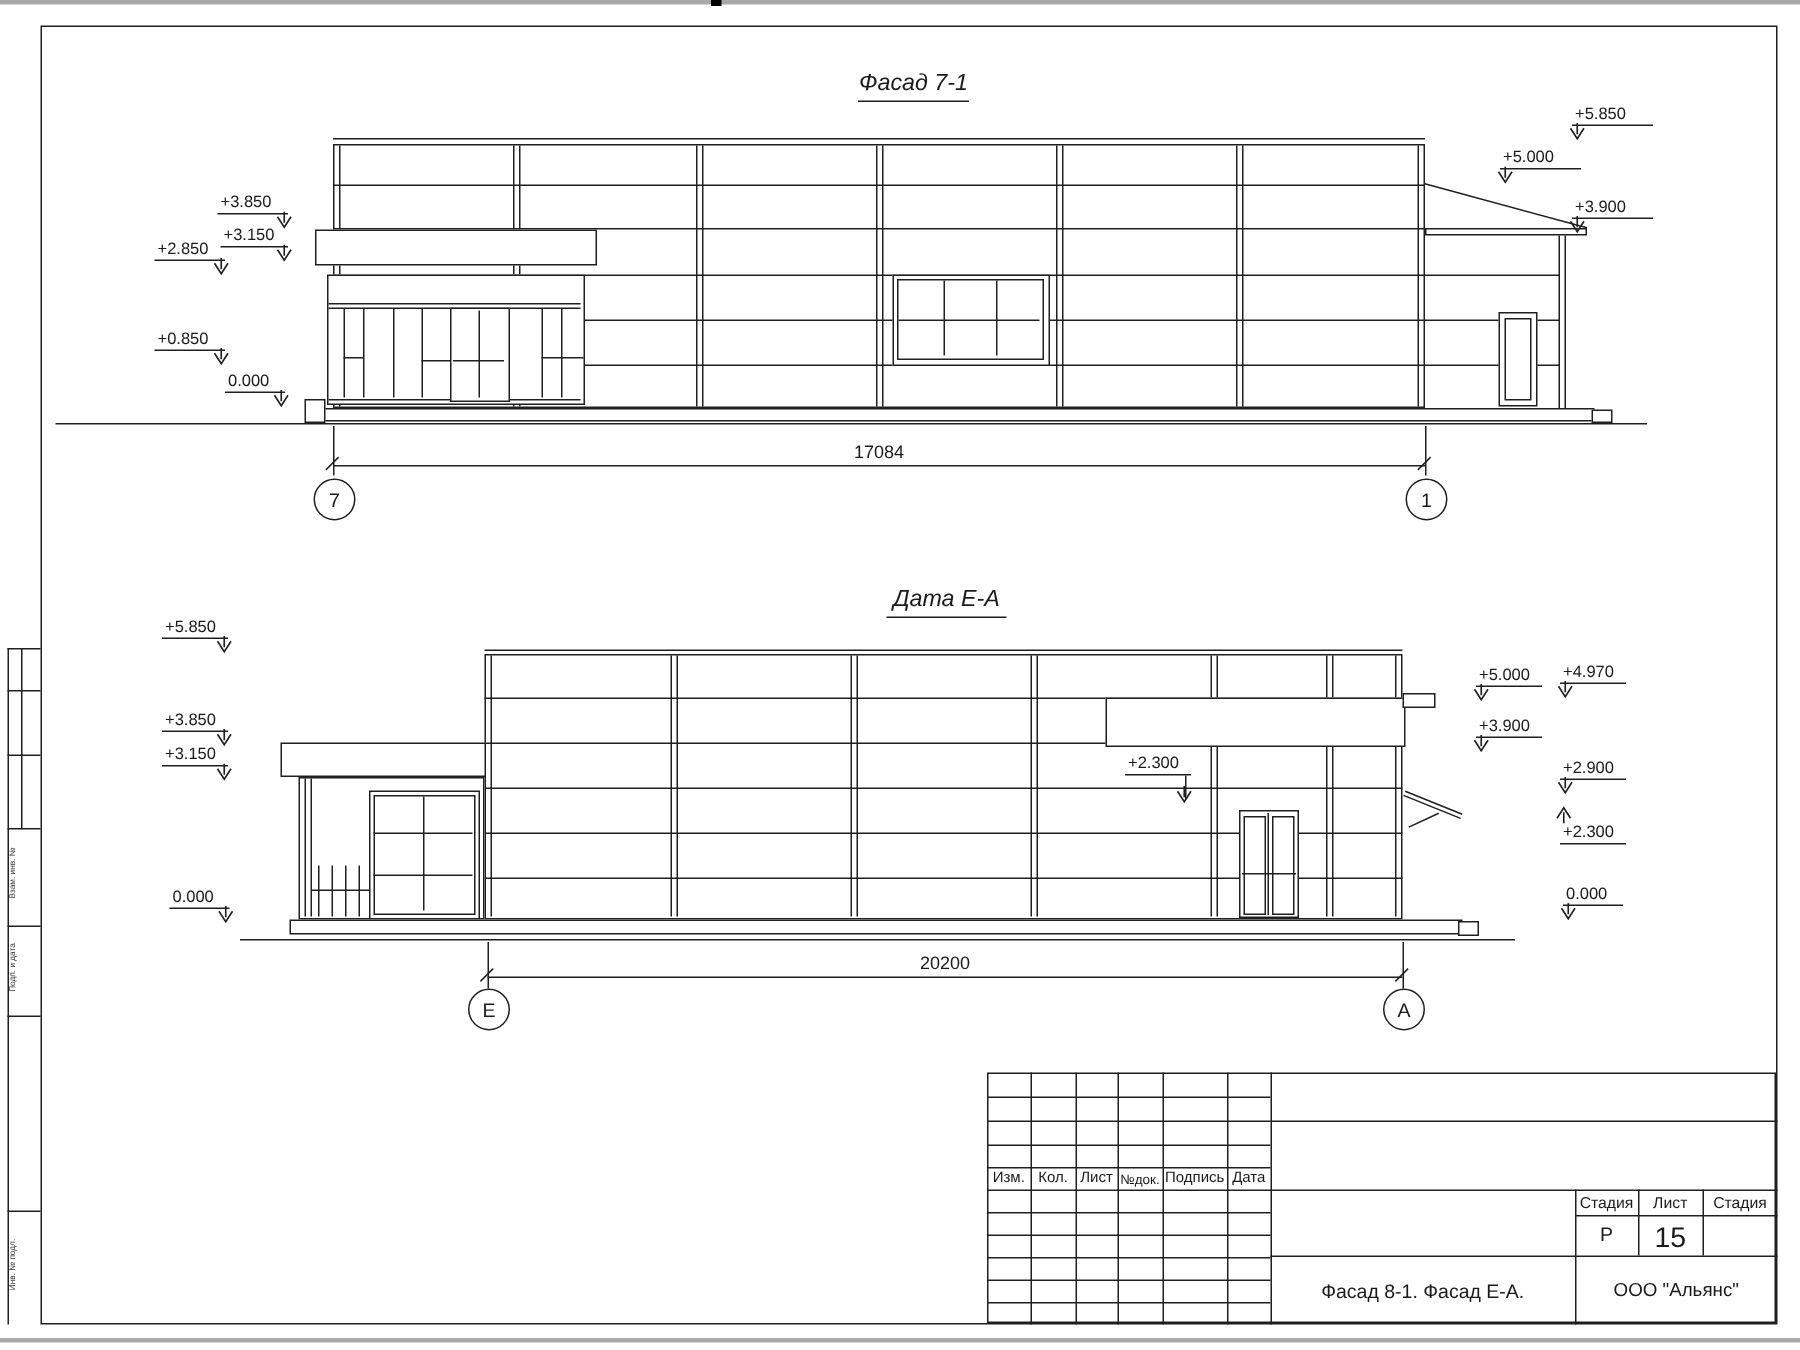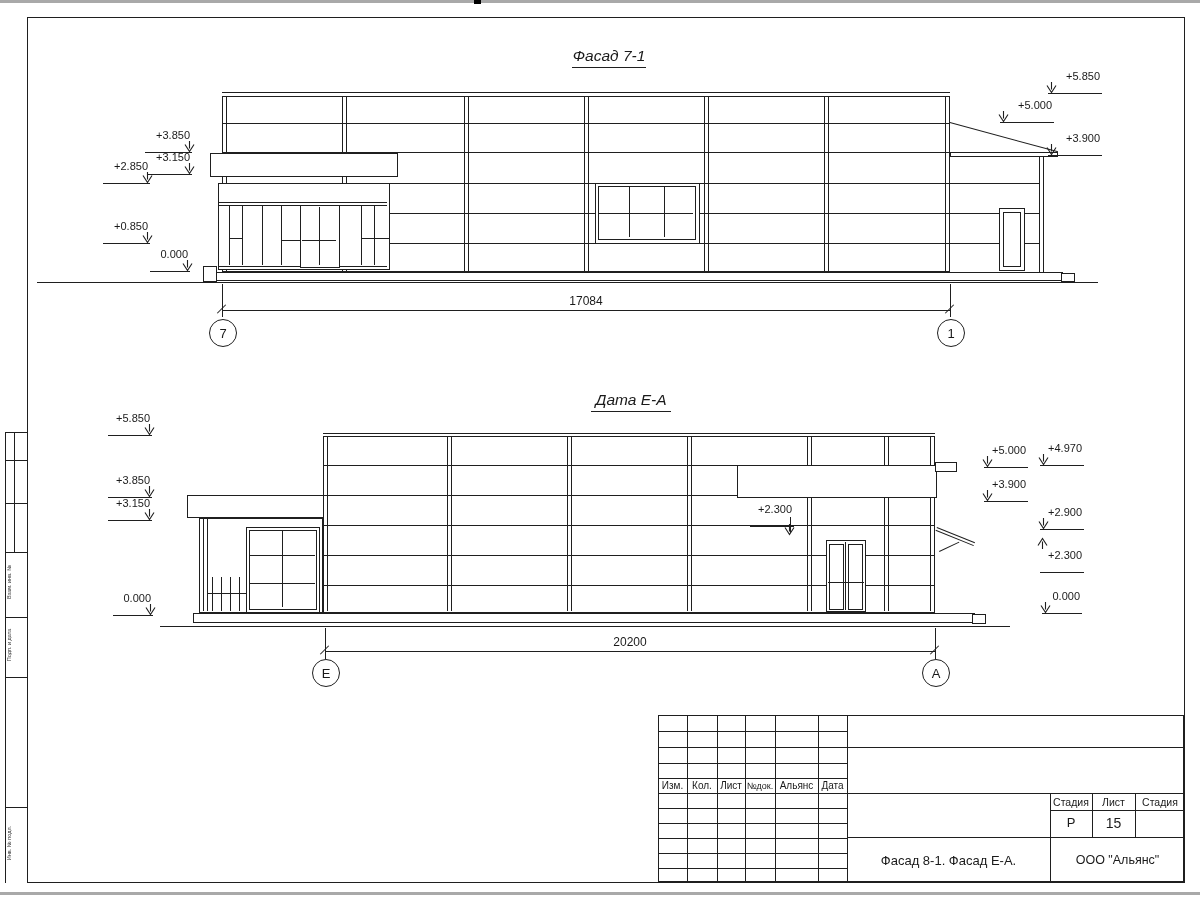--- a/index.html
+++ b/index.html
@@ -9,21 +9,21 @@
   .ln{position:absolute;height:0;border-top:1px solid #1f1f1f}
   .lv{position:absolute;width:0;border-left:1px solid #1f1f1f}
   .bx{position:absolute;background:#fff;border:1px solid #1f1f1f}
   .bx2{position:absolute;background:#fff;border:1.5px solid #1f1f1f}
   .dv{position:absolute;width:3px;border-left:1px solid #1f1f1f;border-right:1px solid #1f1f1f}
   .txt{position:absolute;white-space:nowrap}
   .ctr{text-align:center}
   .ttl{position:absolute;font-style:italic;font-size:15.5px;text-align:center;
        padding-bottom:2px;border-bottom:1px solid #1f1f1f;white-space:nowrap}
   .em{position:absolute;font-size:11px}
-  .em .t{display:block;text-align:right;line-height:12px;border-bottom:1px solid #1f1f1f;padding:0 2px 11px}
+  .em .t{display:block;text-align:left;line-height:12px;border-bottom:1px solid #1f1f1f;padding:0 2px 1px}
   .em svg{position:absolute;top:12px;width:11px;height:12px}
   .em.r svg{right:-3px}
   .em.l svg{left:-2px}
   .em.u svg{left:-3px;top:-12px;transform:rotate(180deg)}
   .tick{position:absolute;width:0;height:12px;border-left:1.5px solid #1f1f1f;transform:rotate(45deg)}
   .circ{position:absolute;width:26px;height:26px;border:1.2px solid #1f1f1f;border-radius:50%;
         display:flex;align-items:center;justify-content:center;font-size:13px;background:#fff}
   .side{position:absolute;font-size:5.5px;color:#333;width:60px;text-align:center;
         transform:rotate(-90deg);white-space:nowrap}
   .tb{font-size:10px;line-height:12px}
@@ -320,24 +320,24 @@
   <div class="ln" style="left:847px;top:837px;width:338px"></div>
   <div class="lv" style="left:1050px;top:793px;height:90px;border-left-width:1.5px"></div>
   <div class="lv" style="left:1092px;top:793px;height:44px"></div>
   <div class="lv" style="left:1135px;top:793px;height:44px"></div>
   <div class="ln" style="left:1050px;top:810px;width:135px"></div>
 
   <div class="txt ctr tb" style="left:658px;top:780px;width:29px">Изм.</div>
   <div class="txt ctr tb" style="left:687px;top:780px;width:30px">Кол.</div>
   <div class="txt ctr tb" style="left:717px;top:780px;width:28px">Лист</div>
   <div class="txt ctr tb" style="left:745px;top:780px;width:30px;font-size:9px">№док.</div>
-  <div class="txt ctr tb" style="left:775px;top:780px;width:43px">Альянс</div>
+  <div class="txt ctr tb" style="left:775px;top:780px;width:43px">Подпись</div>
   <div class="txt ctr tb" style="left:818px;top:780px;width:29px">Дата</div>
 
   <div class="txt ctr" style="left:1050px;top:796px;width:42px;font-size:10.5px">Стадия</div>
   <div class="txt ctr" style="left:1092px;top:796px;width:43px;font-size:10.5px">Лист</div>
   <div class="txt ctr" style="left:1135px;top:796px;width:50px;font-size:10.5px">Стадия</div>
   <div class="txt ctr" style="left:1050px;top:815px;width:42px;font-size:13px">Р</div>
-  <div class="txt ctr" style="left:1092px;top:815px;width:43px;font-size:14px">15</div>
+  <div class="txt ctr" style="left:1092px;top:815px;width:43px;font-size:19px">15</div>
   <div class="txt ctr" style="left:847px;top:853px;width:203px;font-size:13px">Фасад 8-1. Фасад Е-А.</div>
   <div class="txt ctr" style="left:1050px;top:853px;width:135px;font-size:12.5px">ООО "Альянс"</div>
 
 </div>
 
 </body></html>

